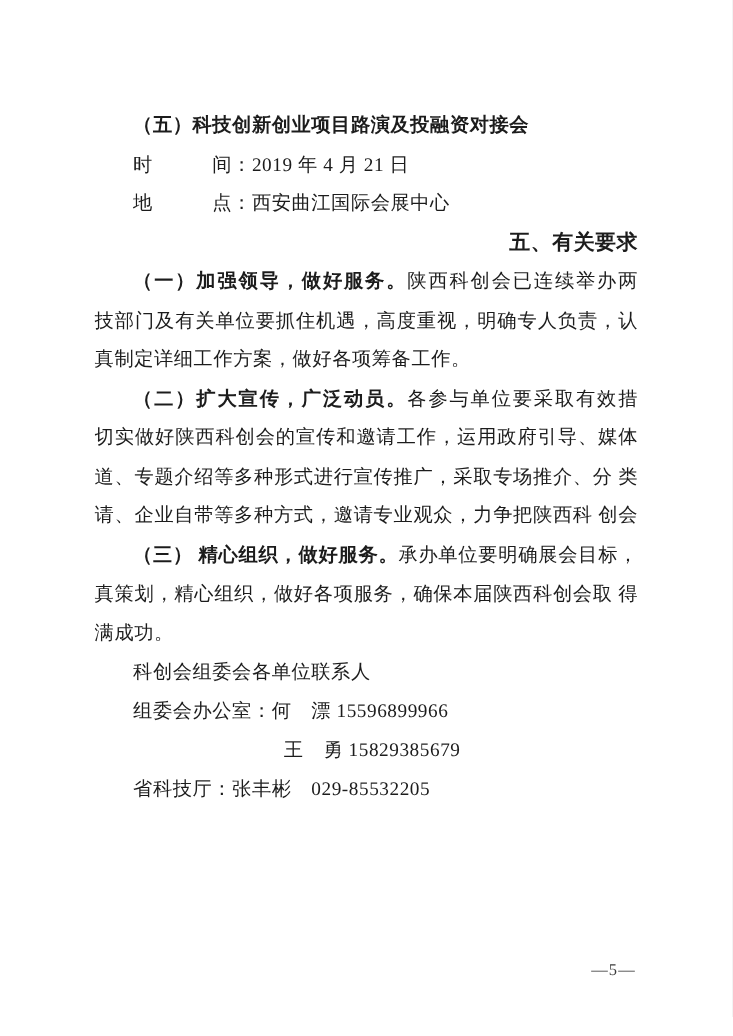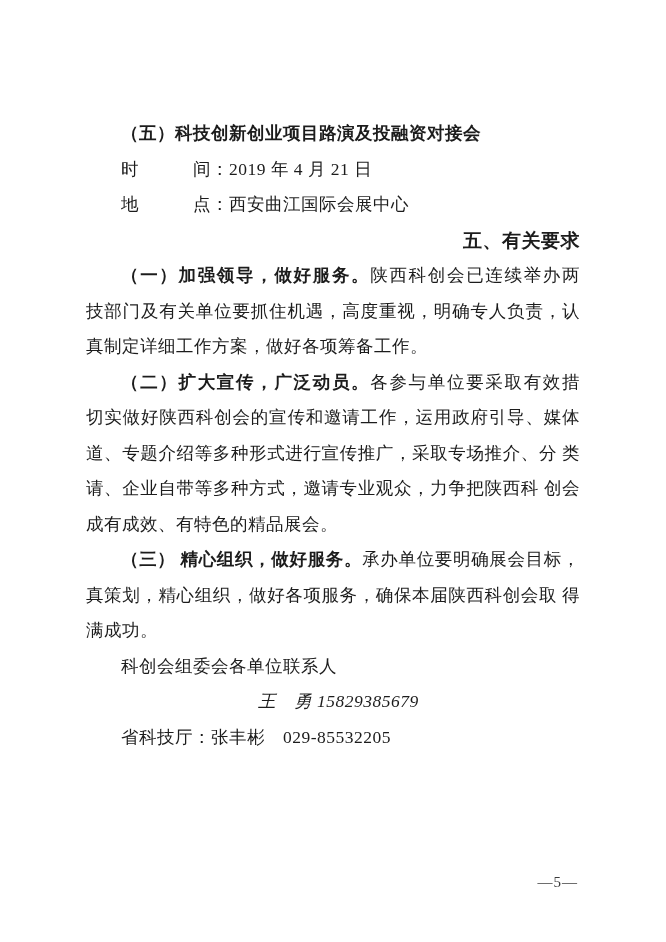--- a/index.html
+++ b/index.html
@@ -18,29 +18,29 @@
   }
   .line{
     font-size:17.5px;
     line-height:35.5px;
     letter-spacing:0.5px;
     white-space:pre-wrap;
     overflow:hidden;
     height:35.5px;
   }
   .indent{text-indent:35px;}
-  .indent-deep{text-indent:172px;font-style:italic;}
+  .indent-deep{text-indent:172px;}
   .justify{text-align:justify;text-align-last:justify;}
   .h-sans{
     font-family:"Liberation Sans","DejaVu Sans",sans-serif;
     font-weight:bold;
     font-size:19px;
     text-align:right;
   }
-  .h-serif{font-weight:bold;margin-top:20px;}
+  .h-serif{font-weight:bold;}
   .bold-seg{font-weight:bold;}
   .page-number{
     position:absolute;
     top:874px;right:88px;
     font-size:15px;
     color:#3a3a3a;
     font-family:"Liberation Serif","DejaVu Serif",serif;
     letter-spacing:1px;
   }
 </style>
@@ -66,31 +66,31 @@
     <div class="line">真制定详细工作方案，做好各项筹备工作。</div>
 
     <div class="line indent justify"><span class="bold-seg">（二）扩大宣传，广泛动员。</span><span>各参与单位要采取有效措施，</span></div>
 
     <div class="line justify">切实做好陕西科创会的宣传和邀请工作，运用政府引导、媒体 报</div>
 
     <div class="line justify">道、专题介绍等多种形式进行宣传推广，采取专场推介、分 类邀</div>
 
     <div class="line justify">请、企业自带等多种方式，邀请专业观众，力争把陕西科 创会办</div>
 
-    <div class="line">成有成效、有特色的精品展会。</div>
 
     <div class="line indent justify"><span class="bold-seg">（三） 精心组织，做好服务。</span><span>承办单位要明确展会目标， 认</span></div>
 
     <div class="line justify">真策划，精心组织，做好各项服务，确保本届陕西科创会取 得圆</div>
 
     <div class="line">满成功。</div>
 
 
     <div class="line indent">科创会组委会各单位联系人</div>
 
+    <div class="line indent">组委会办公室：何　漂 15596899966</div>
 
     <div class="line indent-deep">王　勇 15829385679</div>
 
     <div class="line indent">省科技厅：张丰彬　029-85532205</div>
 
   </div>
 
   <div class="page-number">—5—</div>
 </div>
 

